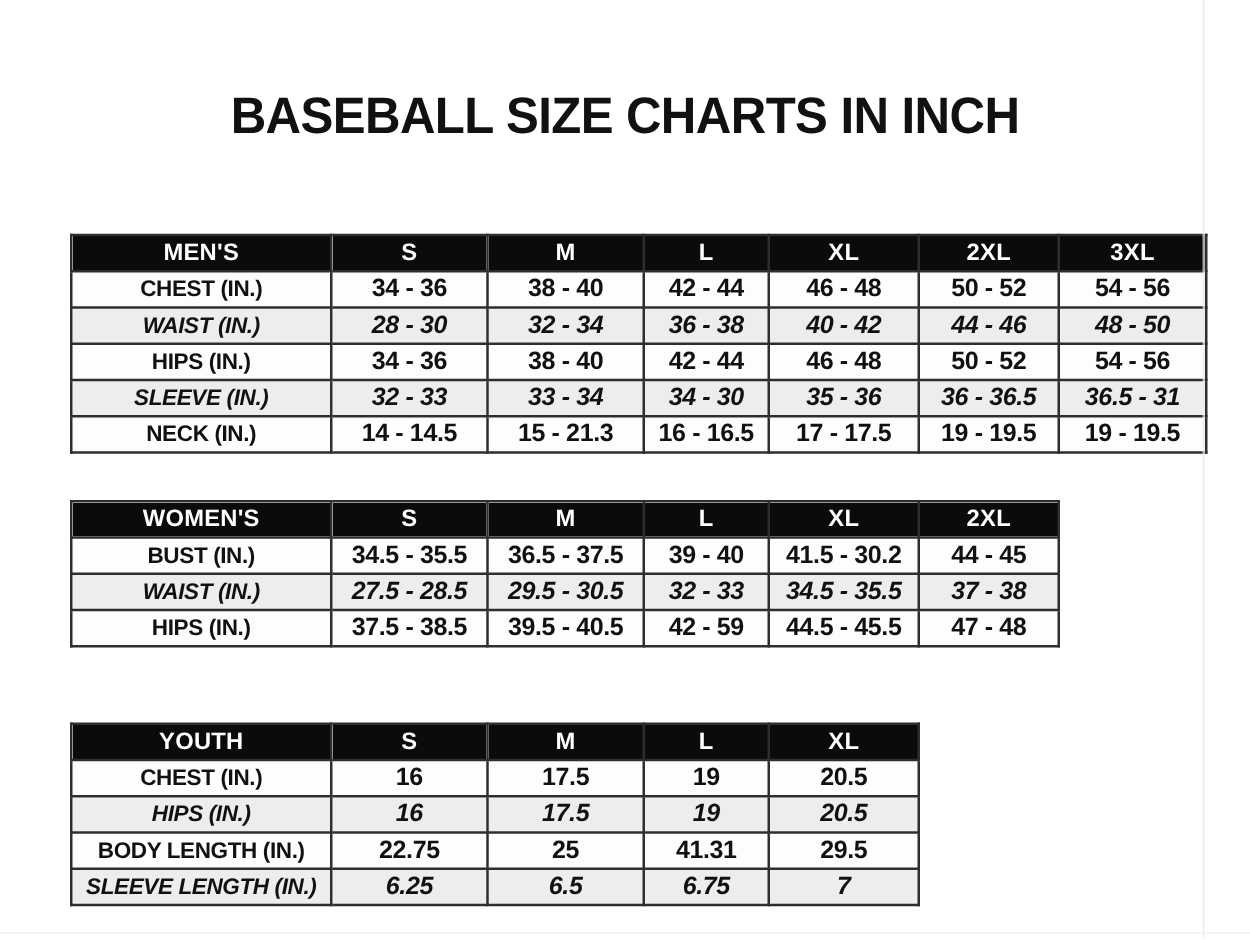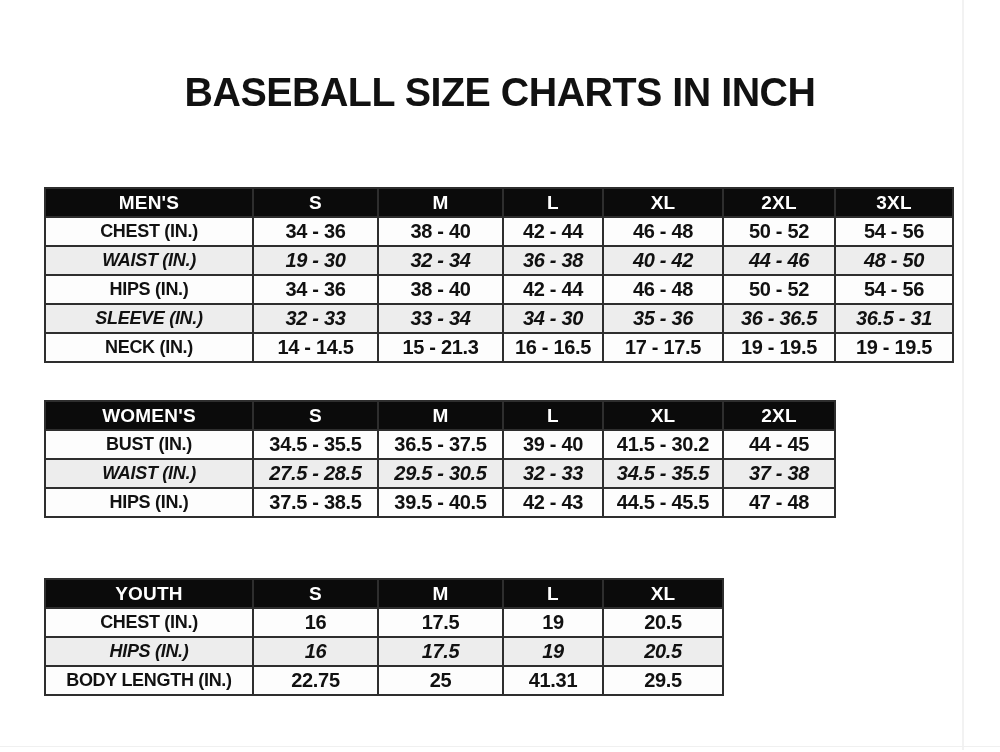--- a/index.html
+++ b/index.html
@@ -26,21 +26,21 @@
     left:0;
     width:100%;
     text-align:center;
     font-size:41px;
     line-height:41px;
     font-weight:bold;
     letter-spacing:-0.5px;
     color:#111;
     transform:scaleX(0.96);
   }
-  .table-host{position:absolute;left:44px;}
+  .table-host{position:absolute;left:56px;}
   .table-host.mens{top:187px;}
   .table-host.womens{top:400px;}
   .table-host.youth{top:550px;margin-top:28px;}
   table{
     border-collapse:collapse;
     table-layout:fixed;
   }
   th,td{
     border:2px solid var(--border);
     text-align:center;
@@ -114,21 +114,21 @@
             <td class="row-label">CHEST (IN.)</td>
             <td class="size-value">34 - 36</td>
             <td class="size-value">38 - 40</td>
             <td class="size-value">42 - 44</td>
             <td class="size-value">46 - 48</td>
             <td class="size-value">50 - 52</td>
             <td class="size-value">54 - 56</td>
           </tr>
           <tr class="alt">
             <td class="row-label">WAIST (IN.)</td>
-            <td class="size-value">19 - 30</td>
+            <td class="size-value">28 - 30</td>
             <td class="size-value">32 - 34</td>
             <td class="size-value">36 - 38</td>
             <td class="size-value">40 - 42</td>
             <td class="size-value">44 - 46</td>
             <td class="size-value">48 - 50</td>
           </tr>
           <tr>
             <td class="row-label">HIPS (IN.)</td>
             <td class="size-value">34 - 36</td>
             <td class="size-value">38 - 40</td>
@@ -192,21 +192,21 @@
             <td class="size-value">27.5 - 28.5</td>
             <td class="size-value">29.5 - 30.5</td>
             <td class="size-value">32 - 33</td>
             <td class="size-value">34.5 - 35.5</td>
             <td class="size-value">37 - 38</td>
           </tr>
           <tr>
             <td class="row-label">HIPS (IN.)</td>
             <td class="size-value">37.5 - 38.5</td>
             <td class="size-value">39.5 - 40.5</td>
-            <td class="size-value">42 - 43</td>
+            <td class="size-value">42 - 59</td>
             <td class="size-value">44.5 - 45.5</td>
             <td class="size-value">47 - 48</td>
           </tr>
         </tbody>
       </table>
     </div>
   <div class="table-host youth">
       <table>
         <colgroup>
           <col style="width: 208px;">
@@ -239,19 +239,26 @@
             <td class="size-value">19</td>
             <td class="size-value">20.5</td>
           </tr>
           <tr>
             <td class="row-label">BODY LENGTH (IN.)</td>
             <td class="size-value">22.75</td>
             <td class="size-value">25</td>
             <td class="size-value">41.31</td>
             <td class="size-value">29.5</td>
           </tr>
+          <tr class="alt">
+            <td class="row-label">SLEEVE LENGTH (IN.)</td>
+            <td class="size-value">6.25</td>
+            <td class="size-value">6.5</td>
+            <td class="size-value">6.75</td>
+            <td class="size-value">7</td>
+          </tr>
         </tbody>
       </table>
     </div>
 
   <div class="edge-line-v"></div>
   <div class="edge-line-h"></div>
 </div>
 
 </body></html>

